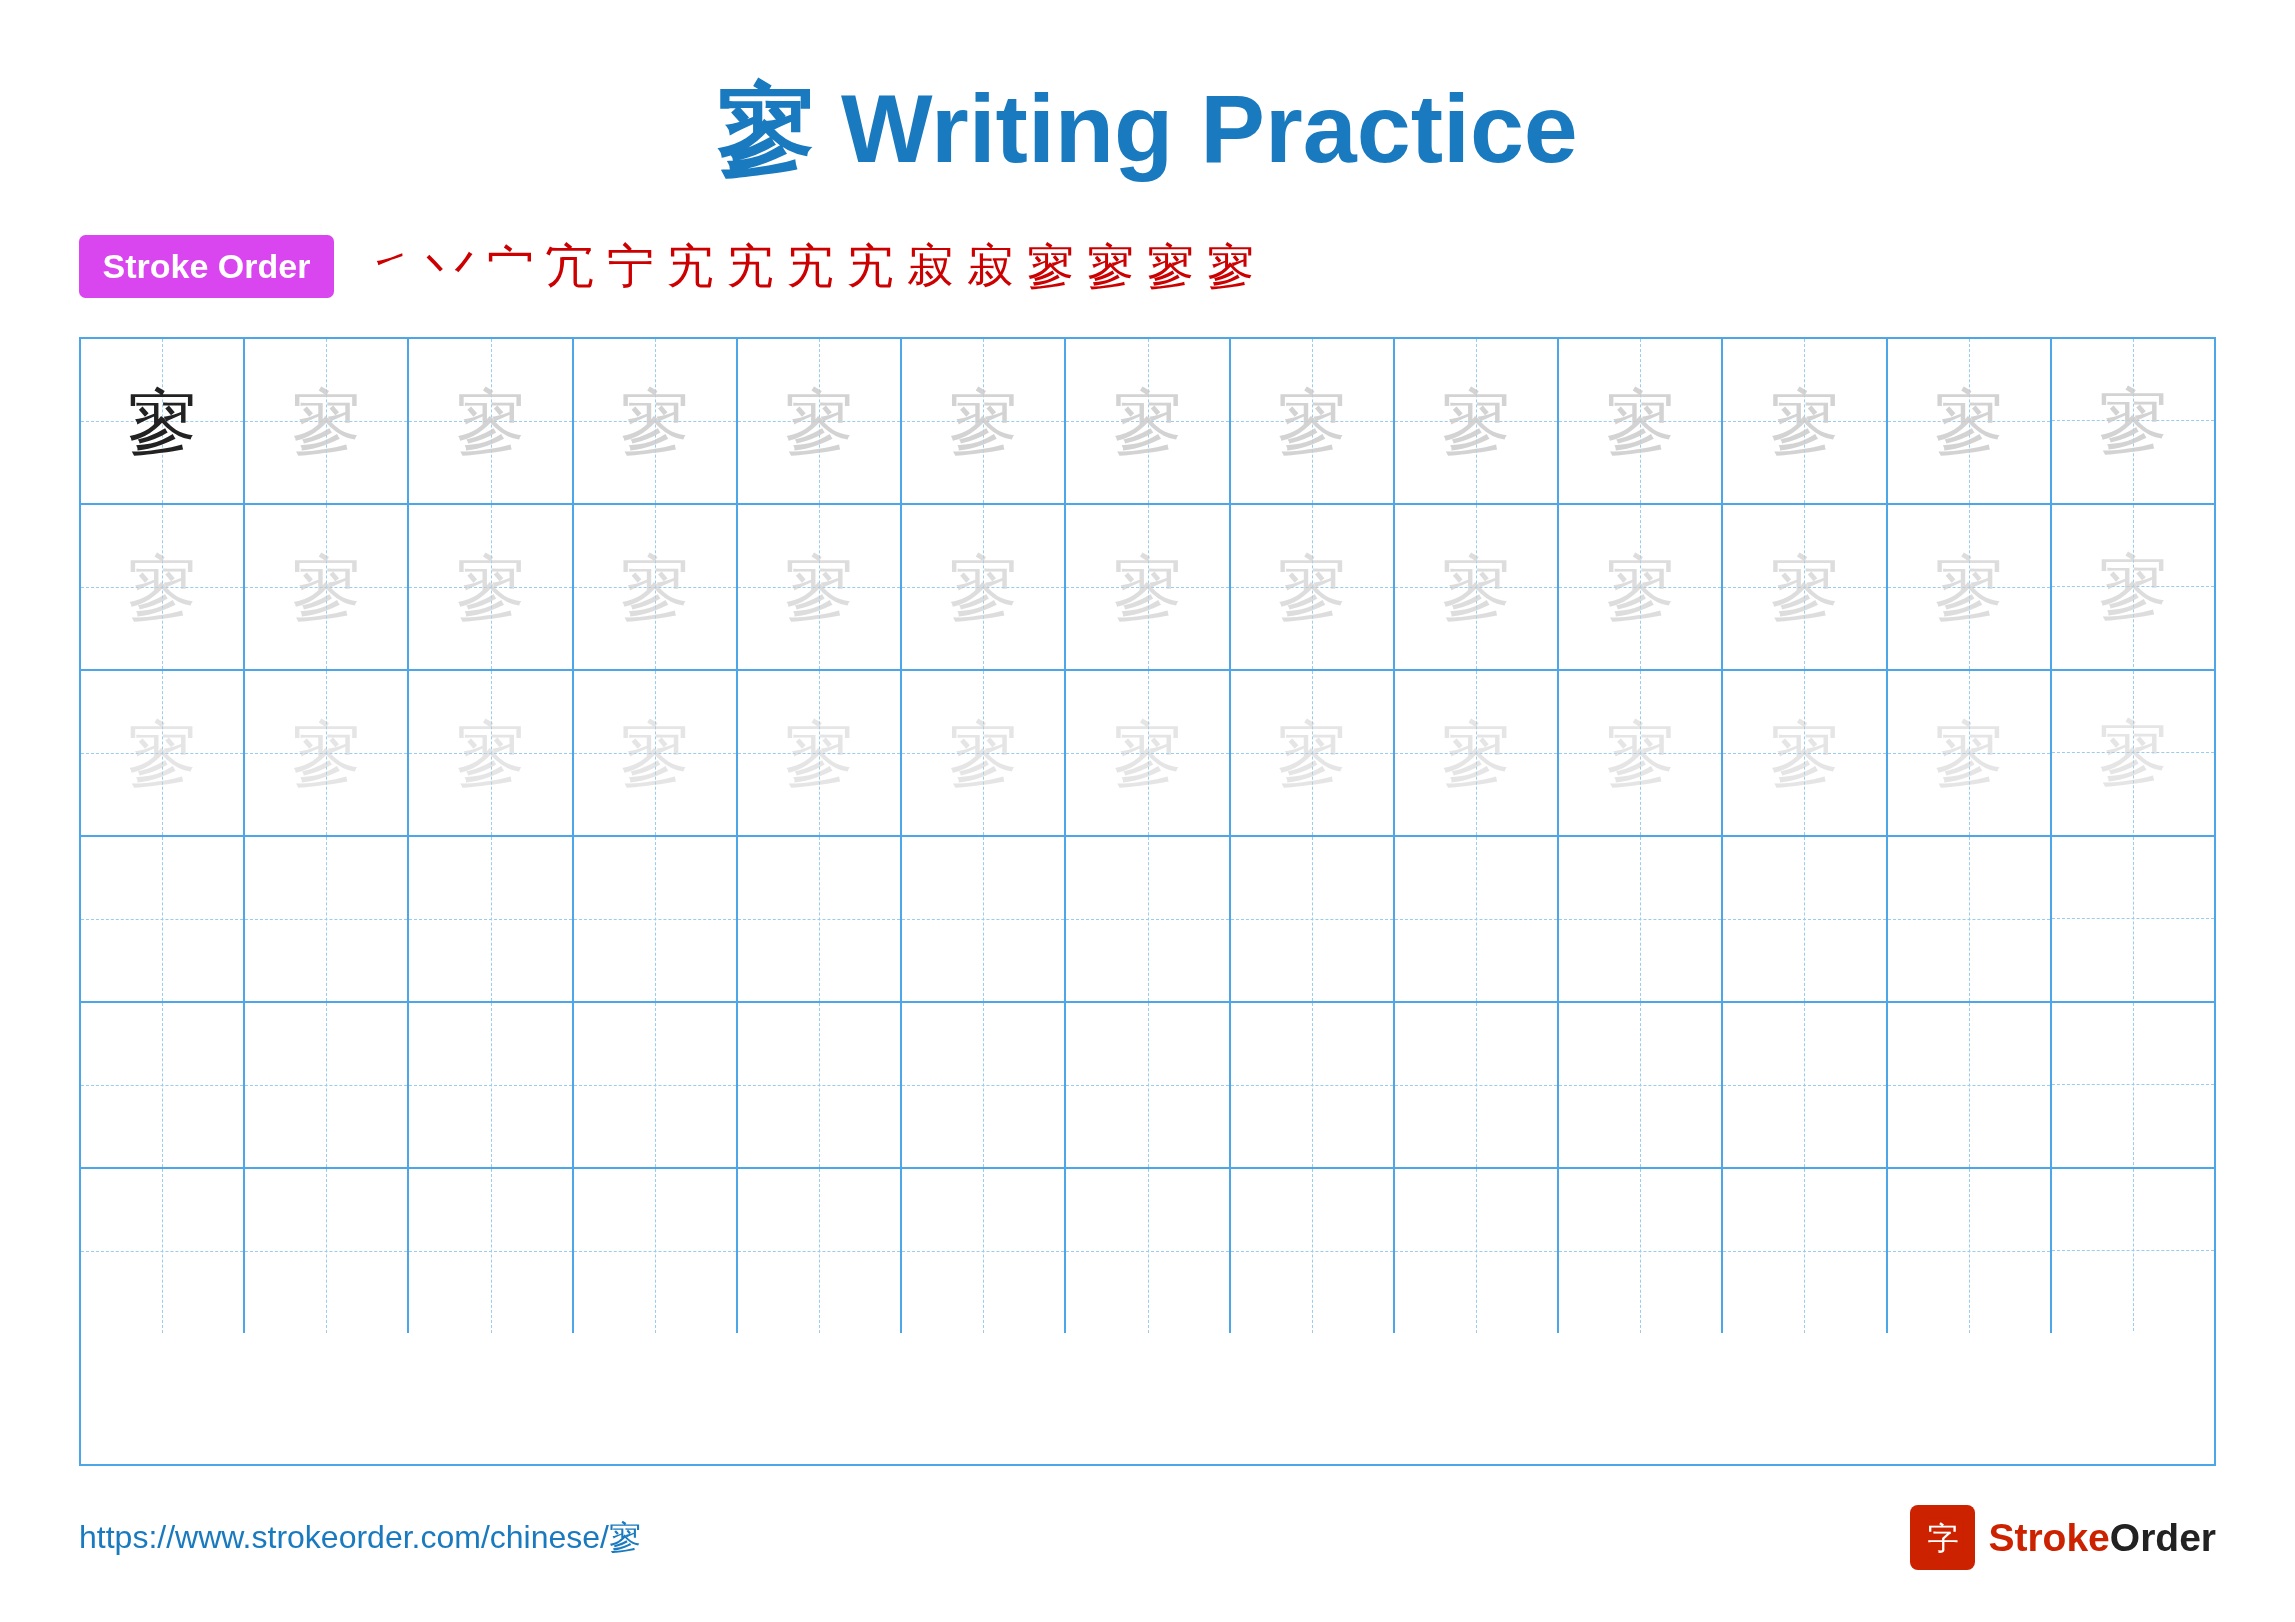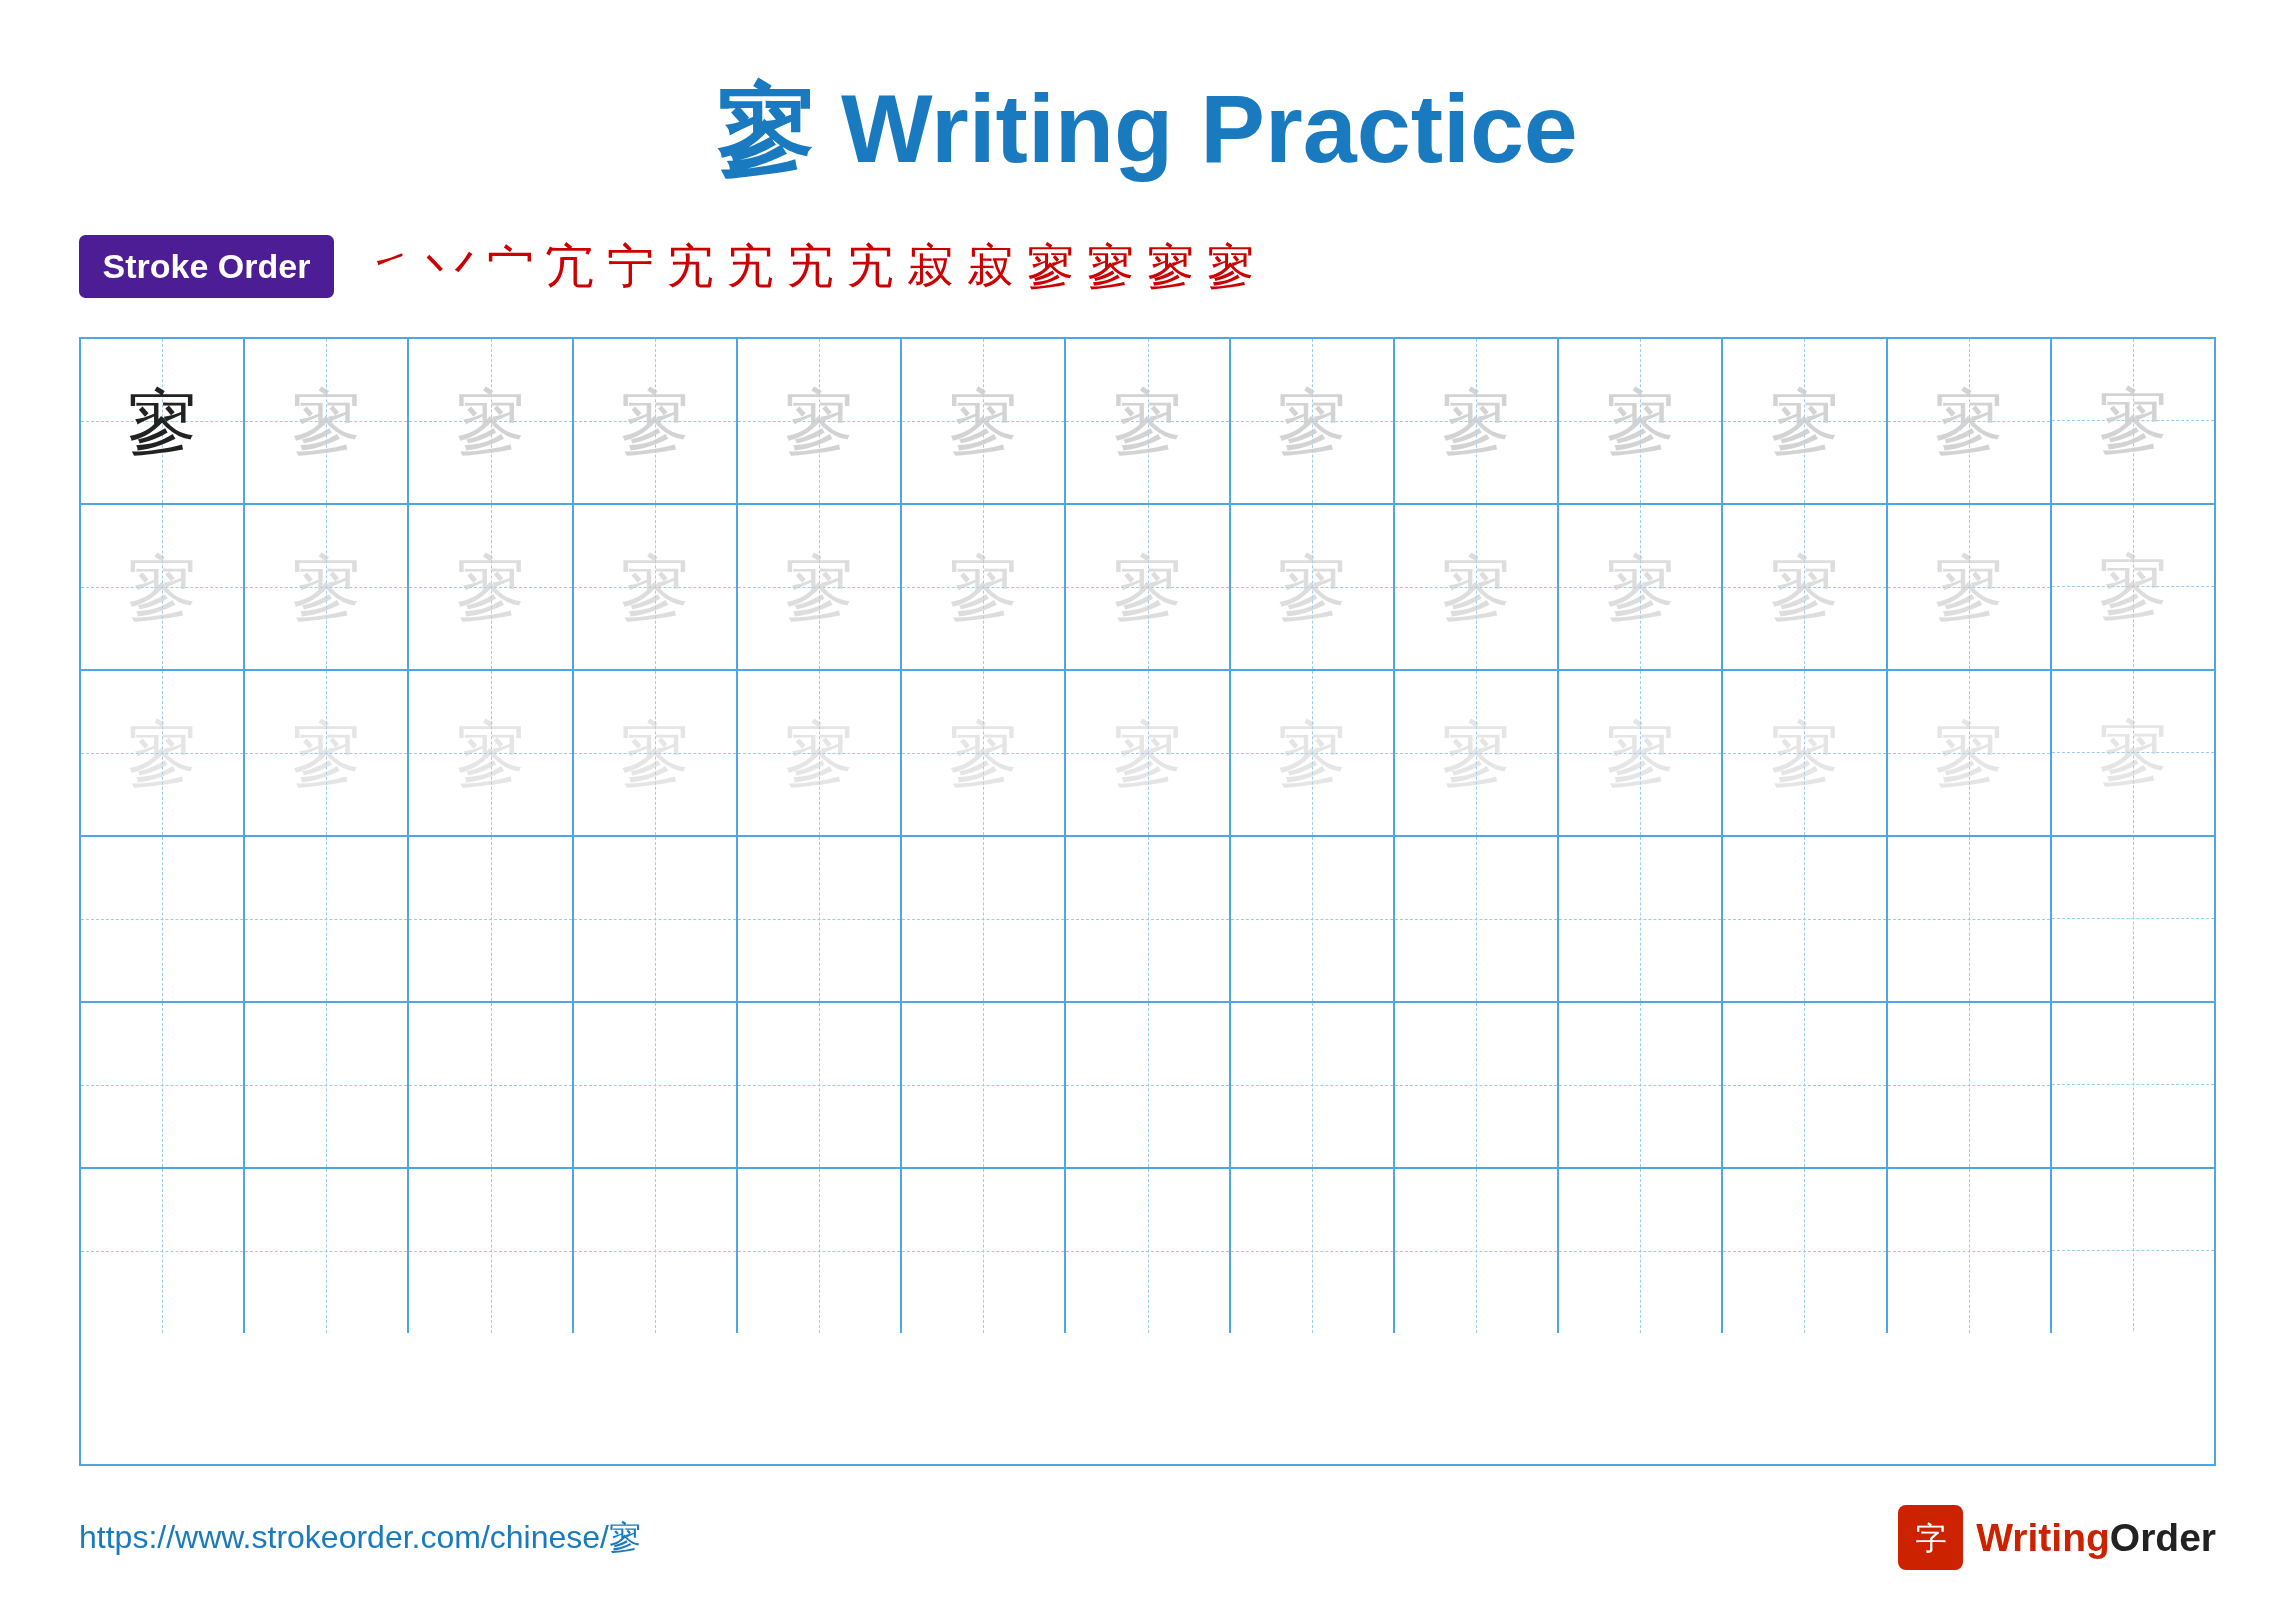--- a/index.html
+++ b/index.html
@@ -33,21 +33,21 @@
 
     .stroke-order-row {
       display: flex;
       align-items: center;
       width: 100%;
       margin-bottom: 39px;
       gap: 0;
     }
 
     .stroke-order-badge {
-      background: #4c1d95;
+      background: #d946ef;
       color: white;
       font-size: 34px;
       font-weight: bold;
       padding: 11.8px 23.6px;
       border-radius: 6.5px;
       white-space: nowrap;
       margin-right: 33px;
     }
 
     .stroke-sequence {
@@ -394,18 +394,18 @@
 
   <div class="footer">
     <a class="footer-url" href="#">https://www.strokeorder.com/chinese/寥</a>
     <div class="footer-logo">
       <div class="logo-icon">
         <svg width="46" height="46" viewBox="0 0 70 70" style="font-size:60px">
           <rect x="5" y="5" width="60" height="60" rx="6" fill="#cc2200"></rect>
           <text x="35" y="52" text-anchor="middle" font-size="48" fill="white" font-family="serif">字</text>
         </svg>
       </div>
-      <span class="logo-text"><span style="color:#cc2200;">Writing</span>Order</span>
+      <span class="logo-text"><span style="color:#cc2200;">Stroke</span>Order</span>
     </div>
   </div>
 
 </div>
 
 
 </body></html>

